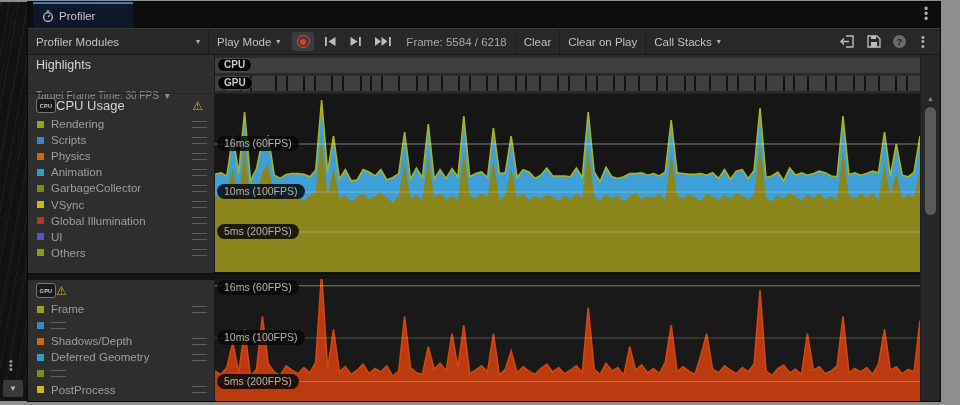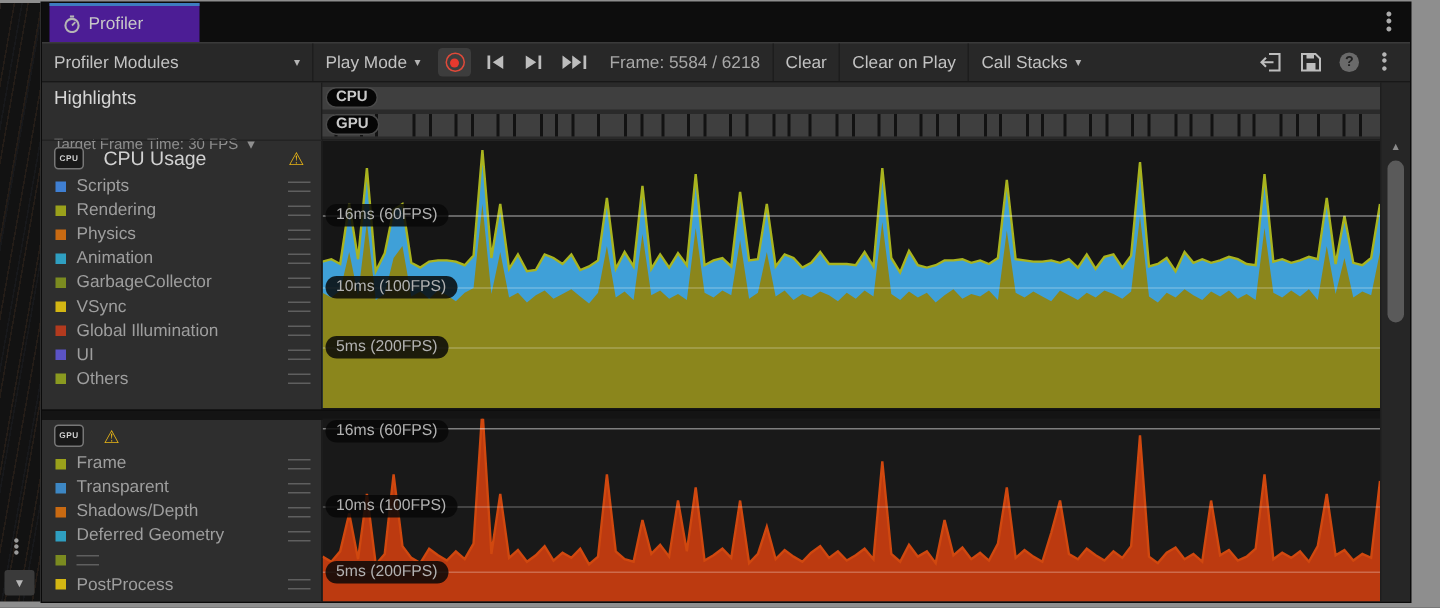--- a/index.html
+++ b/index.html
@@ -12,21 +12,21 @@
       repeating-linear-gradient(100deg, rgba(120,140,190,0.05) 0 1px, transparent 1px 14px);
   }
   .side-strip .kebab-dots{position:absolute;left:9px;bottom:30px;color:#9a9a9a;font-size:11px;line-height:4px;letter-spacing:0;}
   .side-strip .down-btn{position:absolute;left:3px;bottom:4px;width:20px;height:17px;background:#3a3a3a;
     color:#b5b5b5;font-size:8px;text-align:center;line-height:17px;border-radius:2px;}
 
   
   .window{position:absolute;left:28px;top:2px;width:912px;height:399px;background:#282828;box-shadow:0 0 0 1px #0a0a0a;}
 
   .tabbar{position:absolute;left:0;top:0;width:100%;height:26px;background:#0d0d0d;}
-  .tab{position:absolute;left:5px;top:0;width:100px;height:26px;background:#4c1d95;border-top:2px solid #3e7cc0;
+  .tab{position:absolute;left:5px;top:0;width:100px;height:26px;background:#0f172a;border-top:2px solid #3e7cc0;
     display:flex;align-items:center;gap:5px;padding-left:9px;box-sizing:border-box;color:#c8c8c8;font-size:11.5px;}
   .tab svg{flex:0 0 auto;}
   .tabbar .kebab{position:absolute;right:8px;top:5px;color:#aaa;font-size:12px;line-height:5px;text-align:center;width:12px;}
   .kebab b{display:block;font-weight:normal;}
 
   
   .toolbar{position:absolute;left:0;top:26px;width:100%;height:27px;background:#282828;border-top:1px solid #3a3a3a;
     border-bottom:1px solid #181818;display:flex;align-items:center;box-sizing:border-box;color:#c2c2c2;font-size:11.5px;}
   .titem{padding:0 8px;height:100%;display:flex;align-items:center;gap:5px;white-space:nowrap;}
   .titem .arr{font-size:8px;color:#b5b5b5;}
@@ -50,21 +50,21 @@
   .hl-title{color:#d6d6d6;font-size:12.5px;padding:3px 0 1px 8px;}
   .hl-sub{color:#8f8f8f;font-size:10px;padding-left:8px;display:flex;align-items:center;gap:6px;margin-top:17px;}
   .hl-right{position:absolute;left:187px;top:0;right:20px;height:38px;background:#2a2a2a;padding-top:2px;box-sizing:border-box;}
   .hl-row{position:relative;height:16px;margin:1px 0 2px 0;}
   .hl-bar{position:absolute;left:0;top:0;right:0;height:15px;background:#3f3f3f;}
   .hl-pill{position:absolute;left:2px;top:0px;z-index:3;background:#060606;color:#c9c9c9;font-size:10px;font-weight:bold;
     border:1px solid #4a4a4a;border-radius:8px;padding:0px 6px;line-height:12px;}
   .hl-tick{position:absolute;top:0;width:2px;height:15px;background:#121212;}
 
   .module-left{position:absolute;left:0;width:187px;}
-  .mod-header{display:flex;align-items:center;gap:13px;padding:4px 8px 3px 8px;}
+  .mod-header{display:flex;align-items:center;gap:0;padding:4px 8px 3px 8px;}
   .chip{width:18px;height:13px;background:#191919;border:1px solid #777;border-radius:3px;color:#d0d0d0;
     font-size:5.5px;font-weight:bold;display:flex;align-items:center;justify-content:center;letter-spacing:.3px;}
   .mod-title{color:#d2d2d2;font-size:13px;flex:1;}
   .warn{font-size:12px;margin-right:4px;}
   .legend{padding-left:9px;}
   .legend-row{display:flex;align-items:center;gap:7px;height:16.1px;padding-right:8px;}
   .swatch{width:7px;height:7px;flex:0 0 auto;}
   .legend-label{color:#9e9e9e;font-size:11.5px;flex:1;white-space:nowrap;}
   .drag{width:15px;height:5px;border-top:1px solid #5f5f5f;border-bottom:1px solid #5f5f5f;flex:0 0 auto;}
 
@@ -259,27 +259,27 @@
       </div>
 
       <div class="module-left" style="top:38px;height:180px;border-top:1px solid #232323;">
         <div class="mod-header">
           <span class="chip">CPU</span>
           <span class="mod-title">CPU Usage</span>
           <span class="warn" style="color:#e7b416;">⚠</span>
         </div>
         <div class="legend" id="cpu-legend">
             <div class="legend-row">
+              <span class="swatch" style="background: rgb(154, 161, 27);"></span>
+              <span class="legend-label">Rendering</span>
+              <span class="drag"></span>
+            </div>
+            <div class="legend-row">
               <span class="swatch" style="background: rgb(63, 127, 210);"></span>
               <span class="legend-label">Scripts</span>
-              <span class="drag"></span>
-            </div>
-            <div class="legend-row">
-              <span class="swatch" style="background: rgb(154, 161, 27);"></span>
-              <span class="legend-label">Rendering</span>
               <span class="drag"></span>
             </div>
             <div class="legend-row">
               <span class="swatch" style="background: rgb(201, 106, 18);"></span>
               <span class="legend-label">Physics</span>
               <span class="drag"></span>
             </div>
             <div class="legend-row">
               <span class="swatch" style="background: rgb(47, 159, 193);"></span>
               <span class="legend-label">Animation</span>
@@ -334,21 +334,20 @@
           <span class="warn" style="color:#e7b416;">⚠</span>
         </div>
         <div class="legend" id="gpu-legend">
             <div class="legend-row">
               <span class="swatch" style="background: rgb(154, 161, 27);"></span>
               <span class="legend-label">Frame</span>
               <span class="drag"></span>
             </div>
             <div class="legend-row">
               <span class="swatch" style="background: rgb(61, 135, 196);"></span>
-              <span class="legend-label">Transparent</span>
               <span class="drag"></span>
             </div>
             <div class="legend-row">
               <span class="swatch" style="background: rgb(201, 106, 18);"></span>
               <span class="legend-label">Shadows/Depth</span>
               <span class="drag"></span>
             </div>
             <div class="legend-row">
               <span class="swatch" style="background: rgb(47, 159, 193);"></span>
               <span class="legend-label">Deferred Geometry</span>

